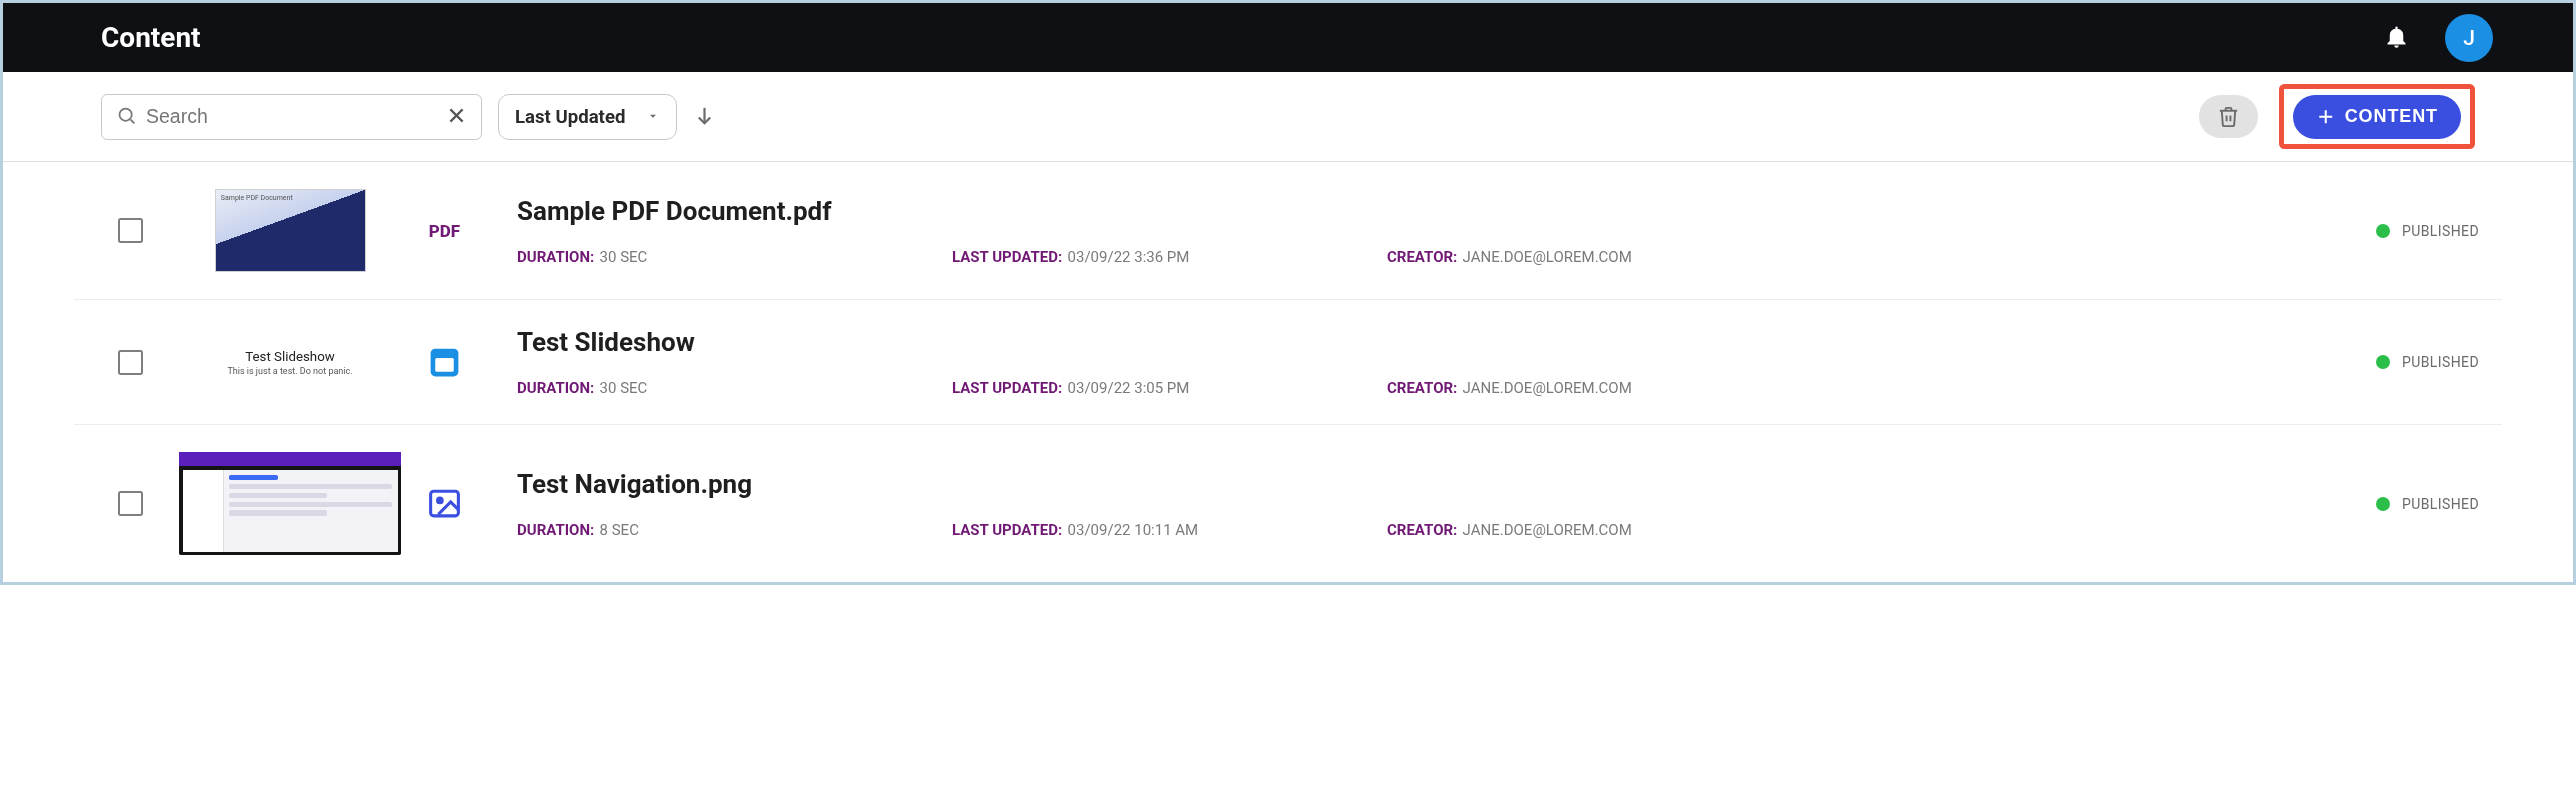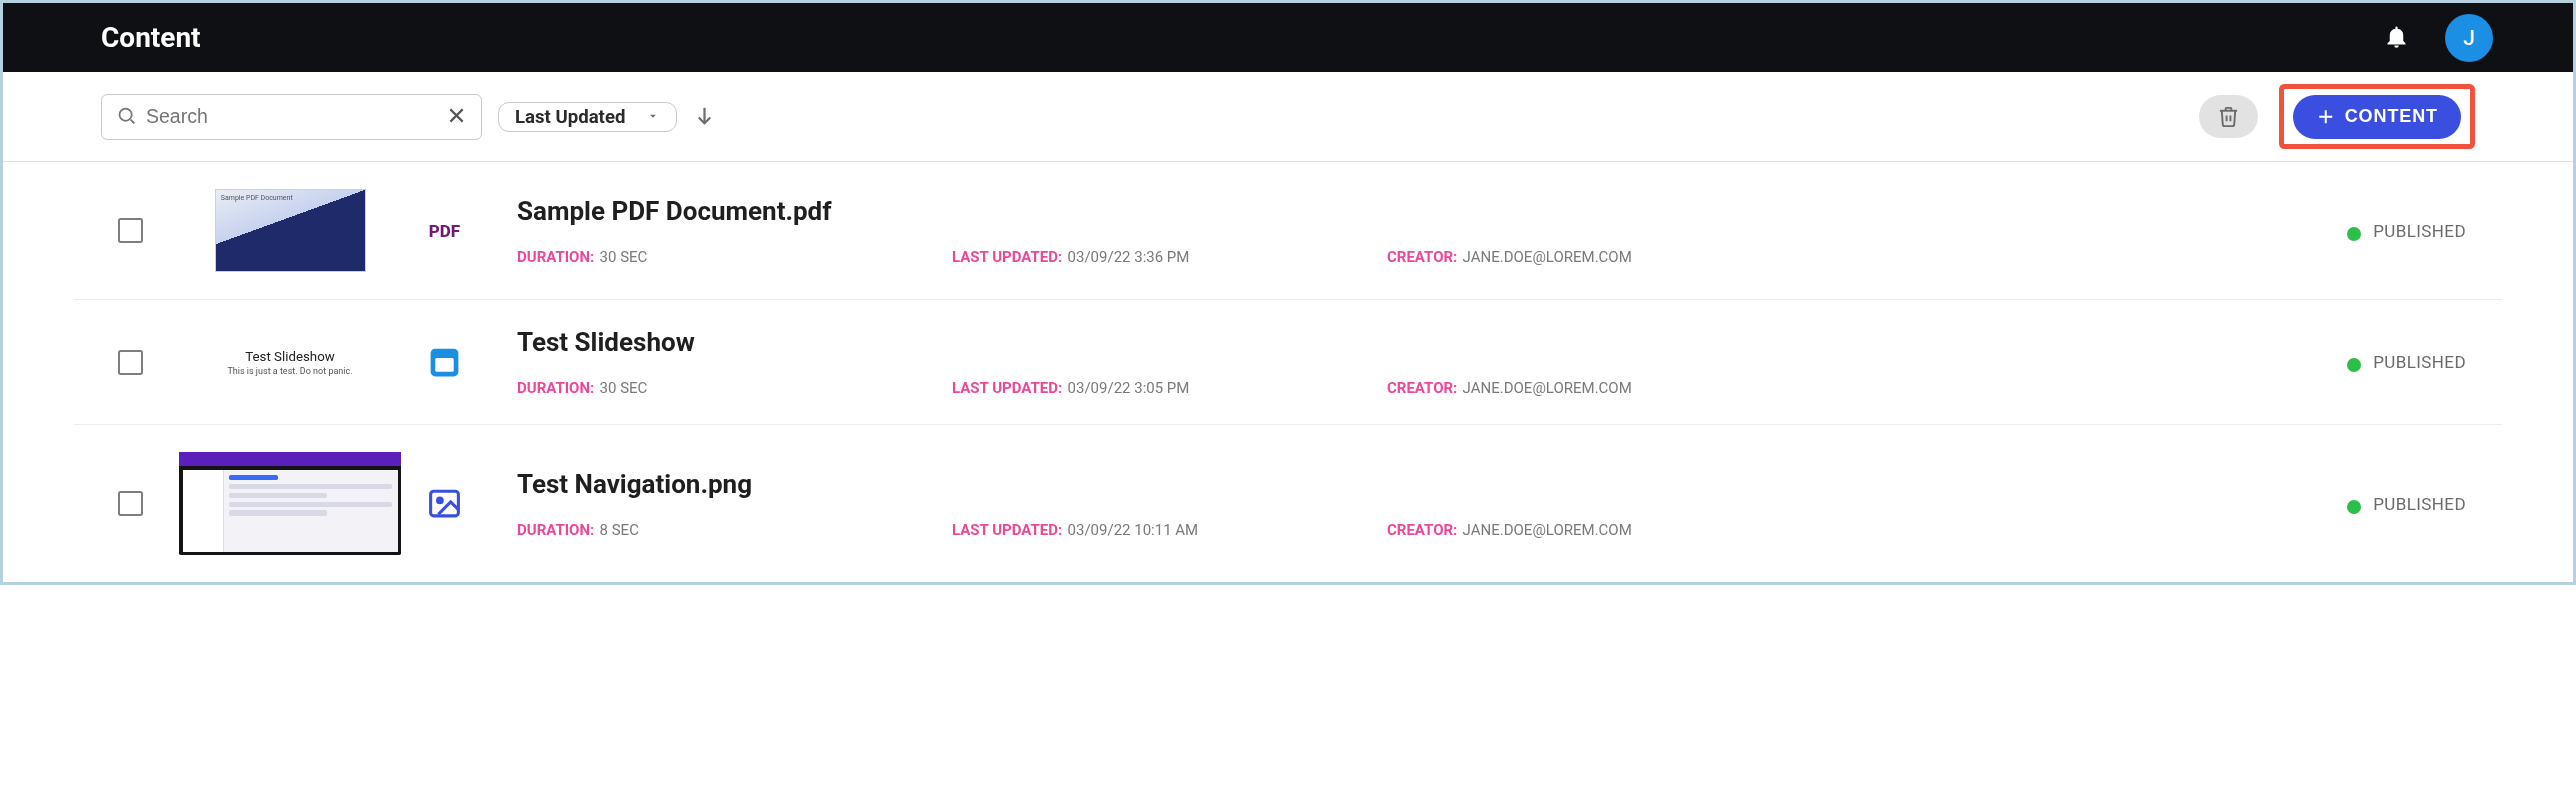--- a/index.html
+++ b/index.html
@@ -65,21 +65,21 @@
     margin-left: 9px;
     background: transparent;
   }
   .search-icon { color: #757575; }
   .clear-icon { color: #555; cursor:pointer; }
   .dropdown {
     display: flex;
     align-items: center;
     border: 0.9px solid #c9c9c9;
     border-radius: 11px;
-    height: 30px;
+    height: 46px;
     padding: 0 16px;
     gap: 21px;
     font-size: 18.6px;
     font-weight: 700;
     color: #2b2b2b;
     cursor: pointer;
   }
   .sort-arrow {
     color: #6b6b6b;
     cursor: pointer;
@@ -210,30 +210,30 @@
   }
   .meta {
     display: flex;
     gap: 0;
     font-size: 15px;
     color: #6b6b6b;
   }
   .meta-col-1 { width: 435px; }
   .meta-col-2 { width: 435px; }
   .meta-col-3 { flex: 1; }
-  .meta strong { font-weight: 700; color: #ec4899; }
+  .meta strong { font-weight: 700; color: #701a75; }
   .meta span.val { color: #7a7a7a; margin-left: 5.3px; }
   .status {
     display: flex;
-    align-items: flex-end;
+    align-items: center;
     gap: 12.4px;
     color: #6b6b6b;
-    font-size: 17px;
+    font-size: 14px;
     letter-spacing: 0.4px;
-    margin-right: 27px;
+    margin-right: 14px;
   }
   .dot {
     width: 14px; height: 14px;
     border-radius: 50%;
     background: #2bbf4a;
   }
 </style>
 </head>
 <body>
 

